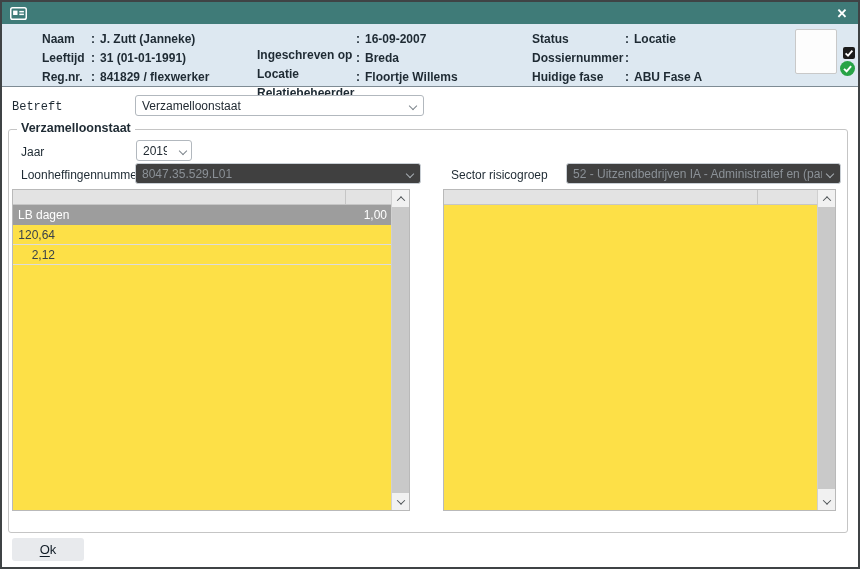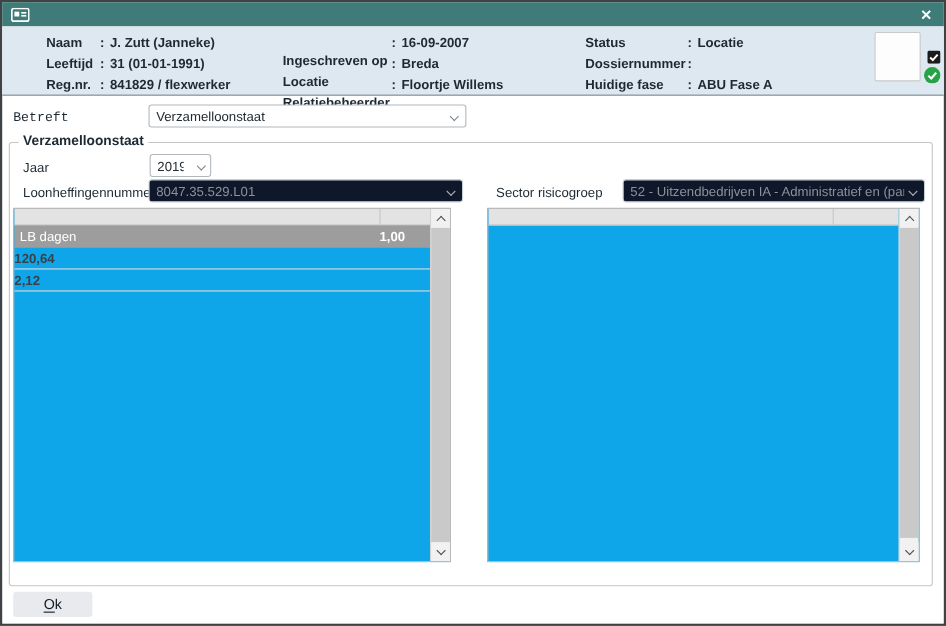--- a/index.html
+++ b/index.html
@@ -54,50 +54,50 @@
     background: #fff; border: 1px solid #b2b8be; border-radius: 3px;
     padding: 0 18px 0 6px; font-size: 12px; color: #222b33;
     white-space: nowrap; overflow: hidden; cursor: pointer;
   }
   .dd .ddtext { overflow: hidden; white-space: nowrap; }
   .dd .ddchev {
     position: absolute; right: 7px; top: 7px; width: 6px; height: 6px;
     border-right: 1.6px solid #7d858c; border-bottom: 1.6px solid #7d858c;
     transform: rotate(45deg); transform-origin: center;
   }
-  .dd.disabled { background: #0f172a; color: #8b9197; border-color: #c9cfd5; cursor: default; }
+  .dd.disabled { background: #404040; color: #8b9197; border-color: #c9cfd5; cursor: default; }
   .dd.disabled .ddchev { border-color: #a7adb3; }
 
   .form-label { position: absolute; font-size: 12px; color: #1e2a33; line-height: 14px; white-space: nowrap; }
 
   
   .groupbox {
     position: absolute; left: 6px; top: 127px; width: 840px; height: 404px;
     border: 1px solid #c5c5c5; border-radius: 3px;
   }
   .groupbox > .legend {
     position: absolute; top: -9px; left: 8px; background: #fff; padding: 0 4px;
     font-size: 12.5px; font-weight: 700; color: #1e2a33;
   }
 
   
   .datatable {
-    position: absolute; background: #0ea5e9; border: 1px solid #b9b9b9;
+    position: absolute; background: #fde047; border: 1px solid #b9b9b9;
     display: flex; flex-direction: row;
   }
   .dt-main { flex: 1; display: flex; flex-direction: column; overflow: hidden; }
   .dt-header { display: flex; height: 15px; background: #e3e3e3; border-bottom: 1px solid #c6c6c6; flex: none; }
   .dt-header .hc-name { flex: 1; }
   .dt-header .hc-val { border-left: 1px solid #c6c6c6; }
   .dt-row {
     display: flex; height: 20px; align-items: center; font-size: 12px; color: #39424a;
     border-bottom: 1px solid #dcdcdc; cursor: pointer;
   }
   .dt-row .cell-name { flex: 1; padding-left: 5px; white-space: nowrap; overflow: hidden; }
-  .dt-row .cell-val { text-align: left; padding-right: 4px; font-weight: bold; }
+  .dt-row .cell-val { text-align: right; padding-right: 4px; }
   .dt-row.selected { background: #9d9d9d; color: #fff; border-bottom-color: #9d9d9d; }
   .t-left .hc-val, .t-left .cell-val { width: 46px; }
   .t-right .hc-val, .t-right .cell-val { width: 60px; }
 
   
   .vscroll { width: 18px; flex: none; position: relative; background: #f1f1f1; border-left: 1px solid #d0d0d0; }
   .sb-btn { position: absolute; left: 0; right: 0; height: 17px; display: flex; align-items: center; justify-content: center; background: #f1f1f1; cursor: pointer; z-index: 2; }
   .sb-up { top: 0; }
   .sb-down { bottom: 0; }
   .sb-thumb { position: absolute; left: 0; right: 0; top: 17px; bottom: 17px; background: #c9c9c9; cursor: pointer; }

